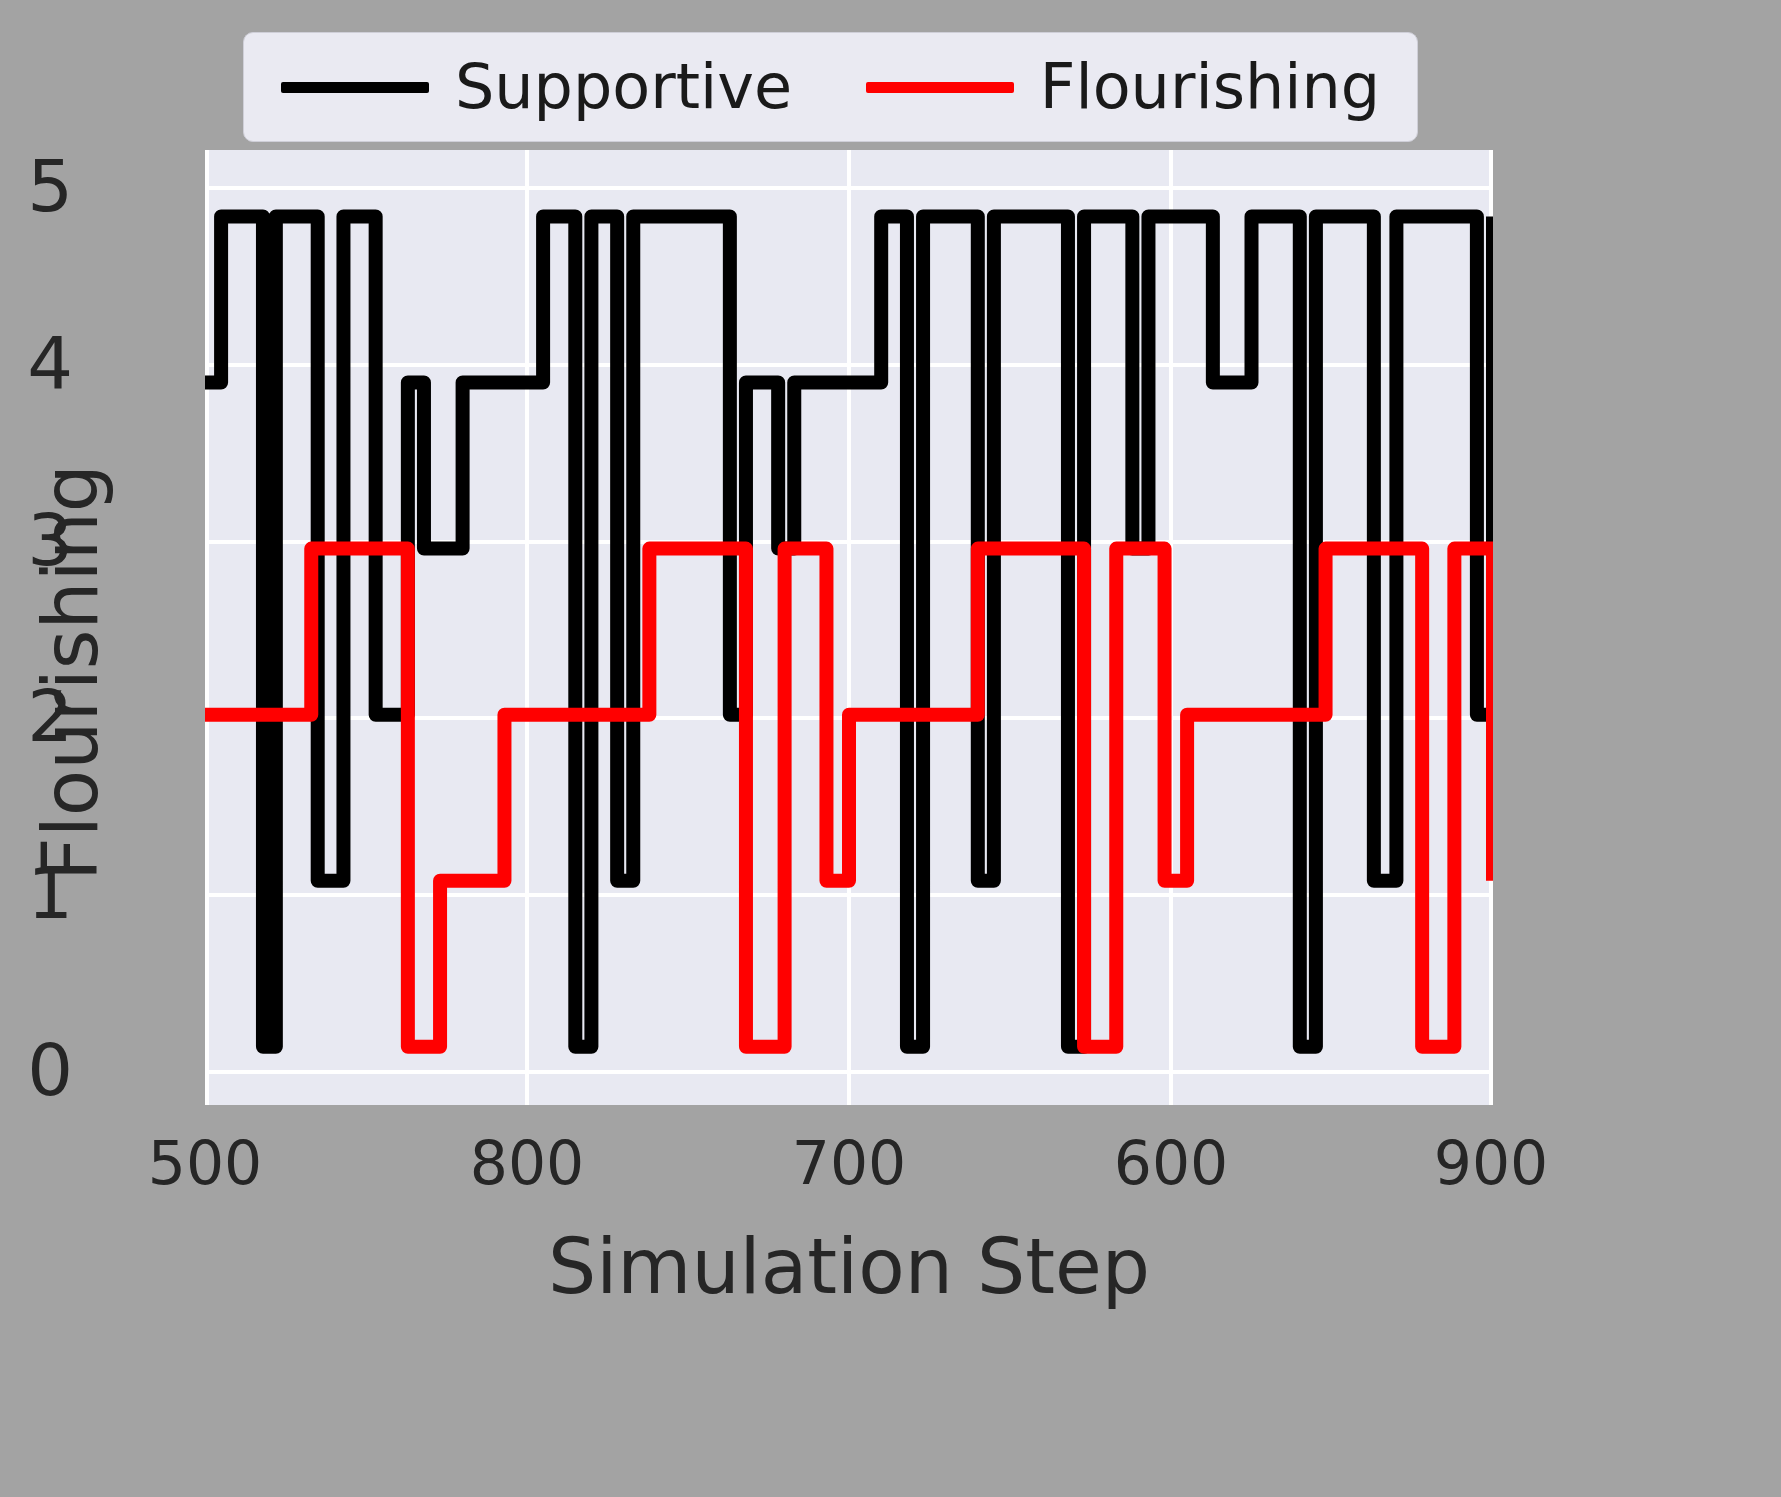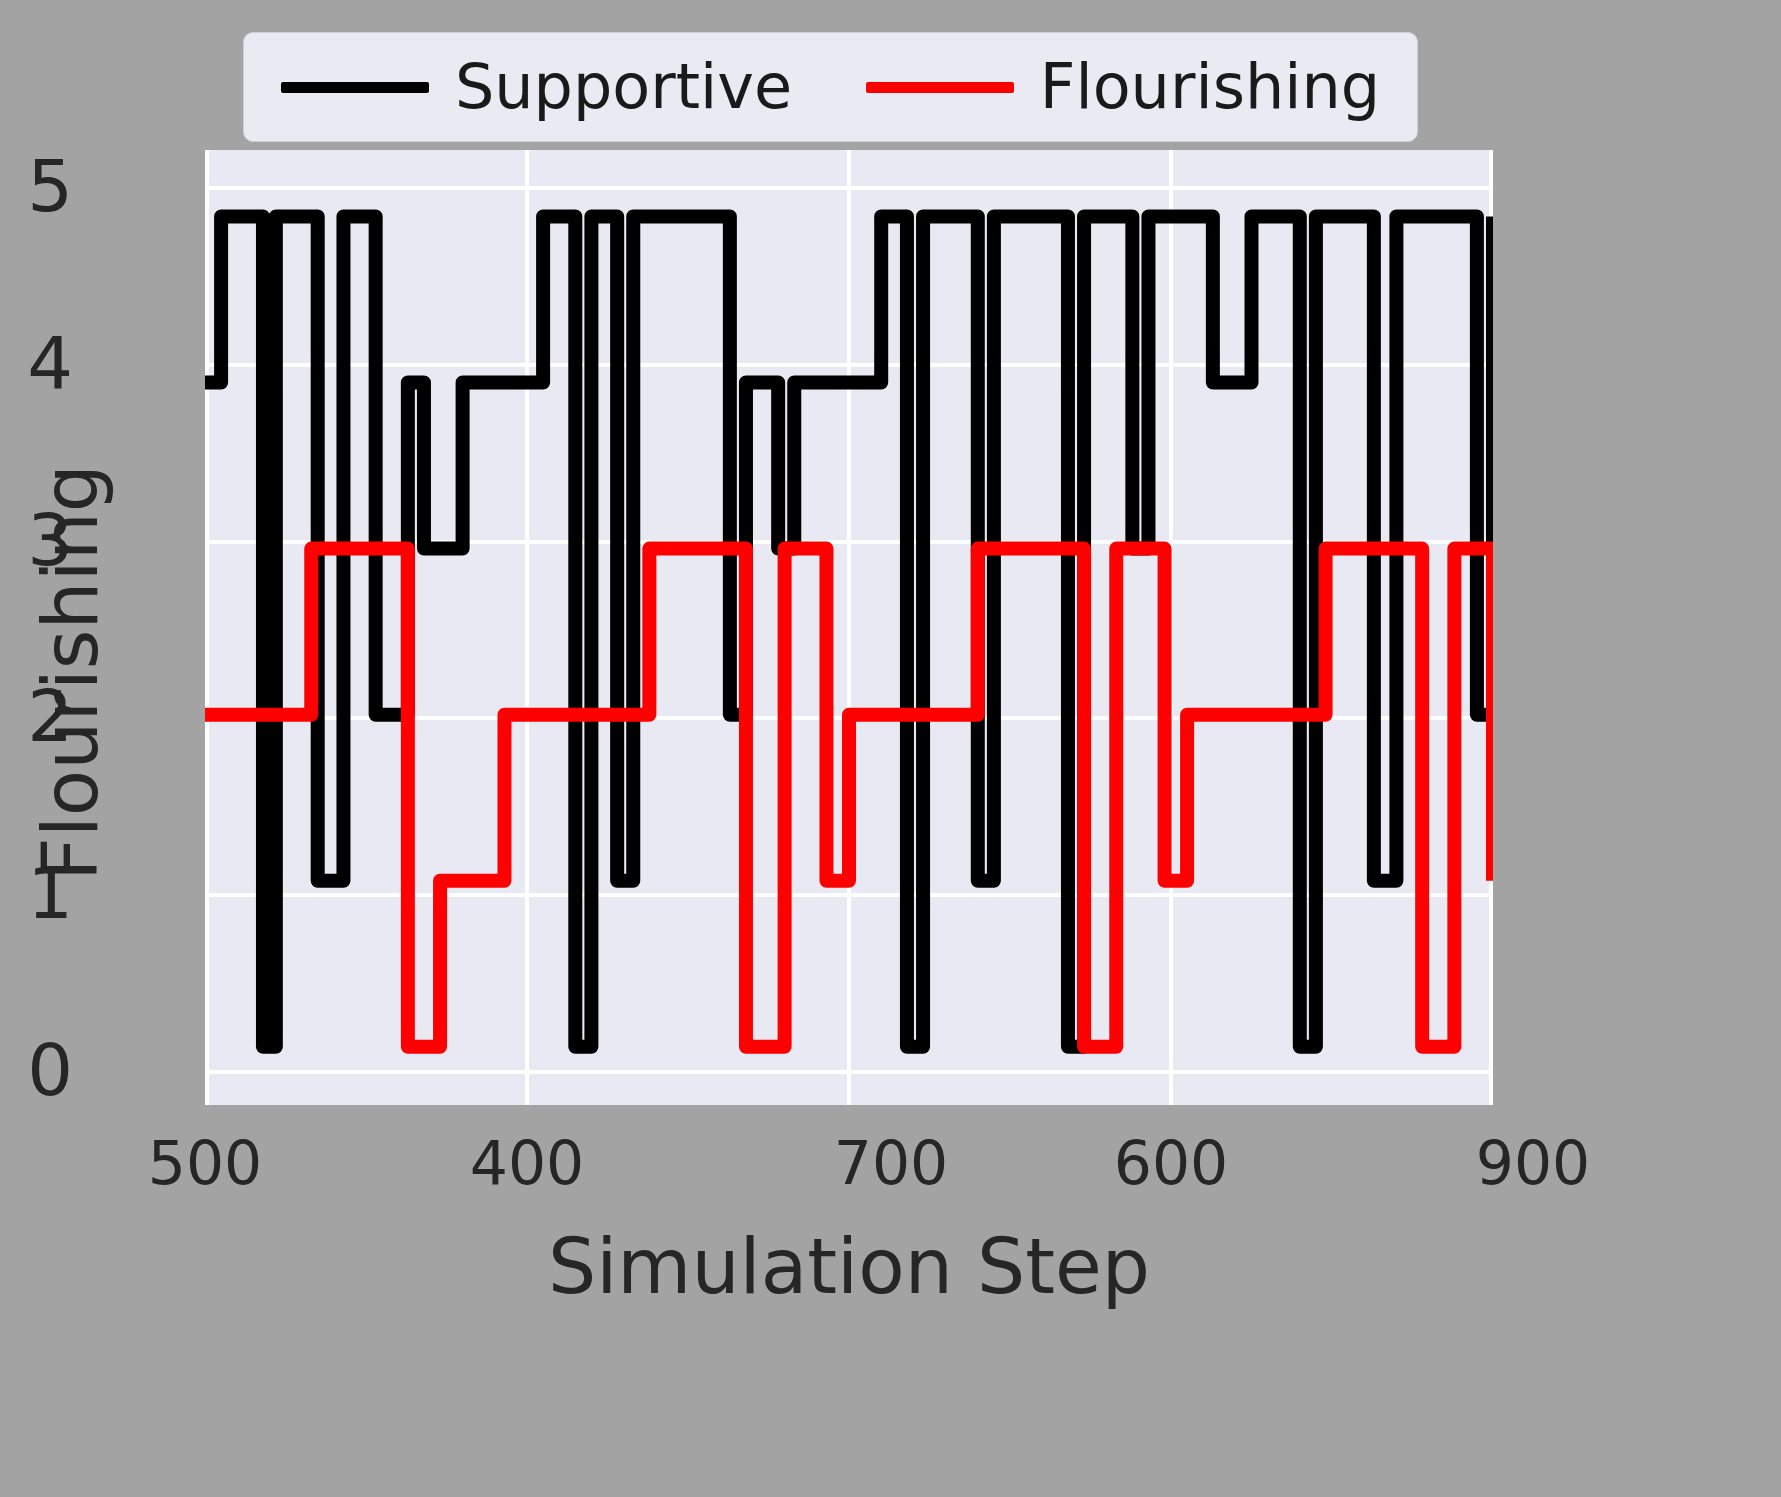--- a/index.html
+++ b/index.html
@@ -91,21 +91,21 @@
   </div>
 
   <div class="ytick" style="top:186px;">5</div>
   <div class="ytick" style="top:363px;">4</div>
   <div class="ytick" style="top:540px;">3</div>
   <div class="ytick" style="top:716px;">2</div>
   <div class="ytick" style="top:893px;">1</div>
   <div class="ytick" style="top:1070px;">0</div>
 
   <div class="xtick" style="left:205px;">500</div>
-  <div class="xtick" style="left:527px;">400</div>
-  <div class="xtick" style="left:891px;">700</div>
+  <div class="xtick" style="left:527px;">800</div>
+  <div class="xtick" style="left:849px;">700</div>
   <div class="xtick" style="left:1171px;">600</div>
-  <div class="xtick" style="left:1491px;margin-left:42px;">900</div>
+  <div class="xtick" style="left:1491px;">900</div>
 
   <div id="ylabel">Flourishing</div>
   <div id="xlabel">Simulation Step</div>
 
 </div>
 
 </body></html>

